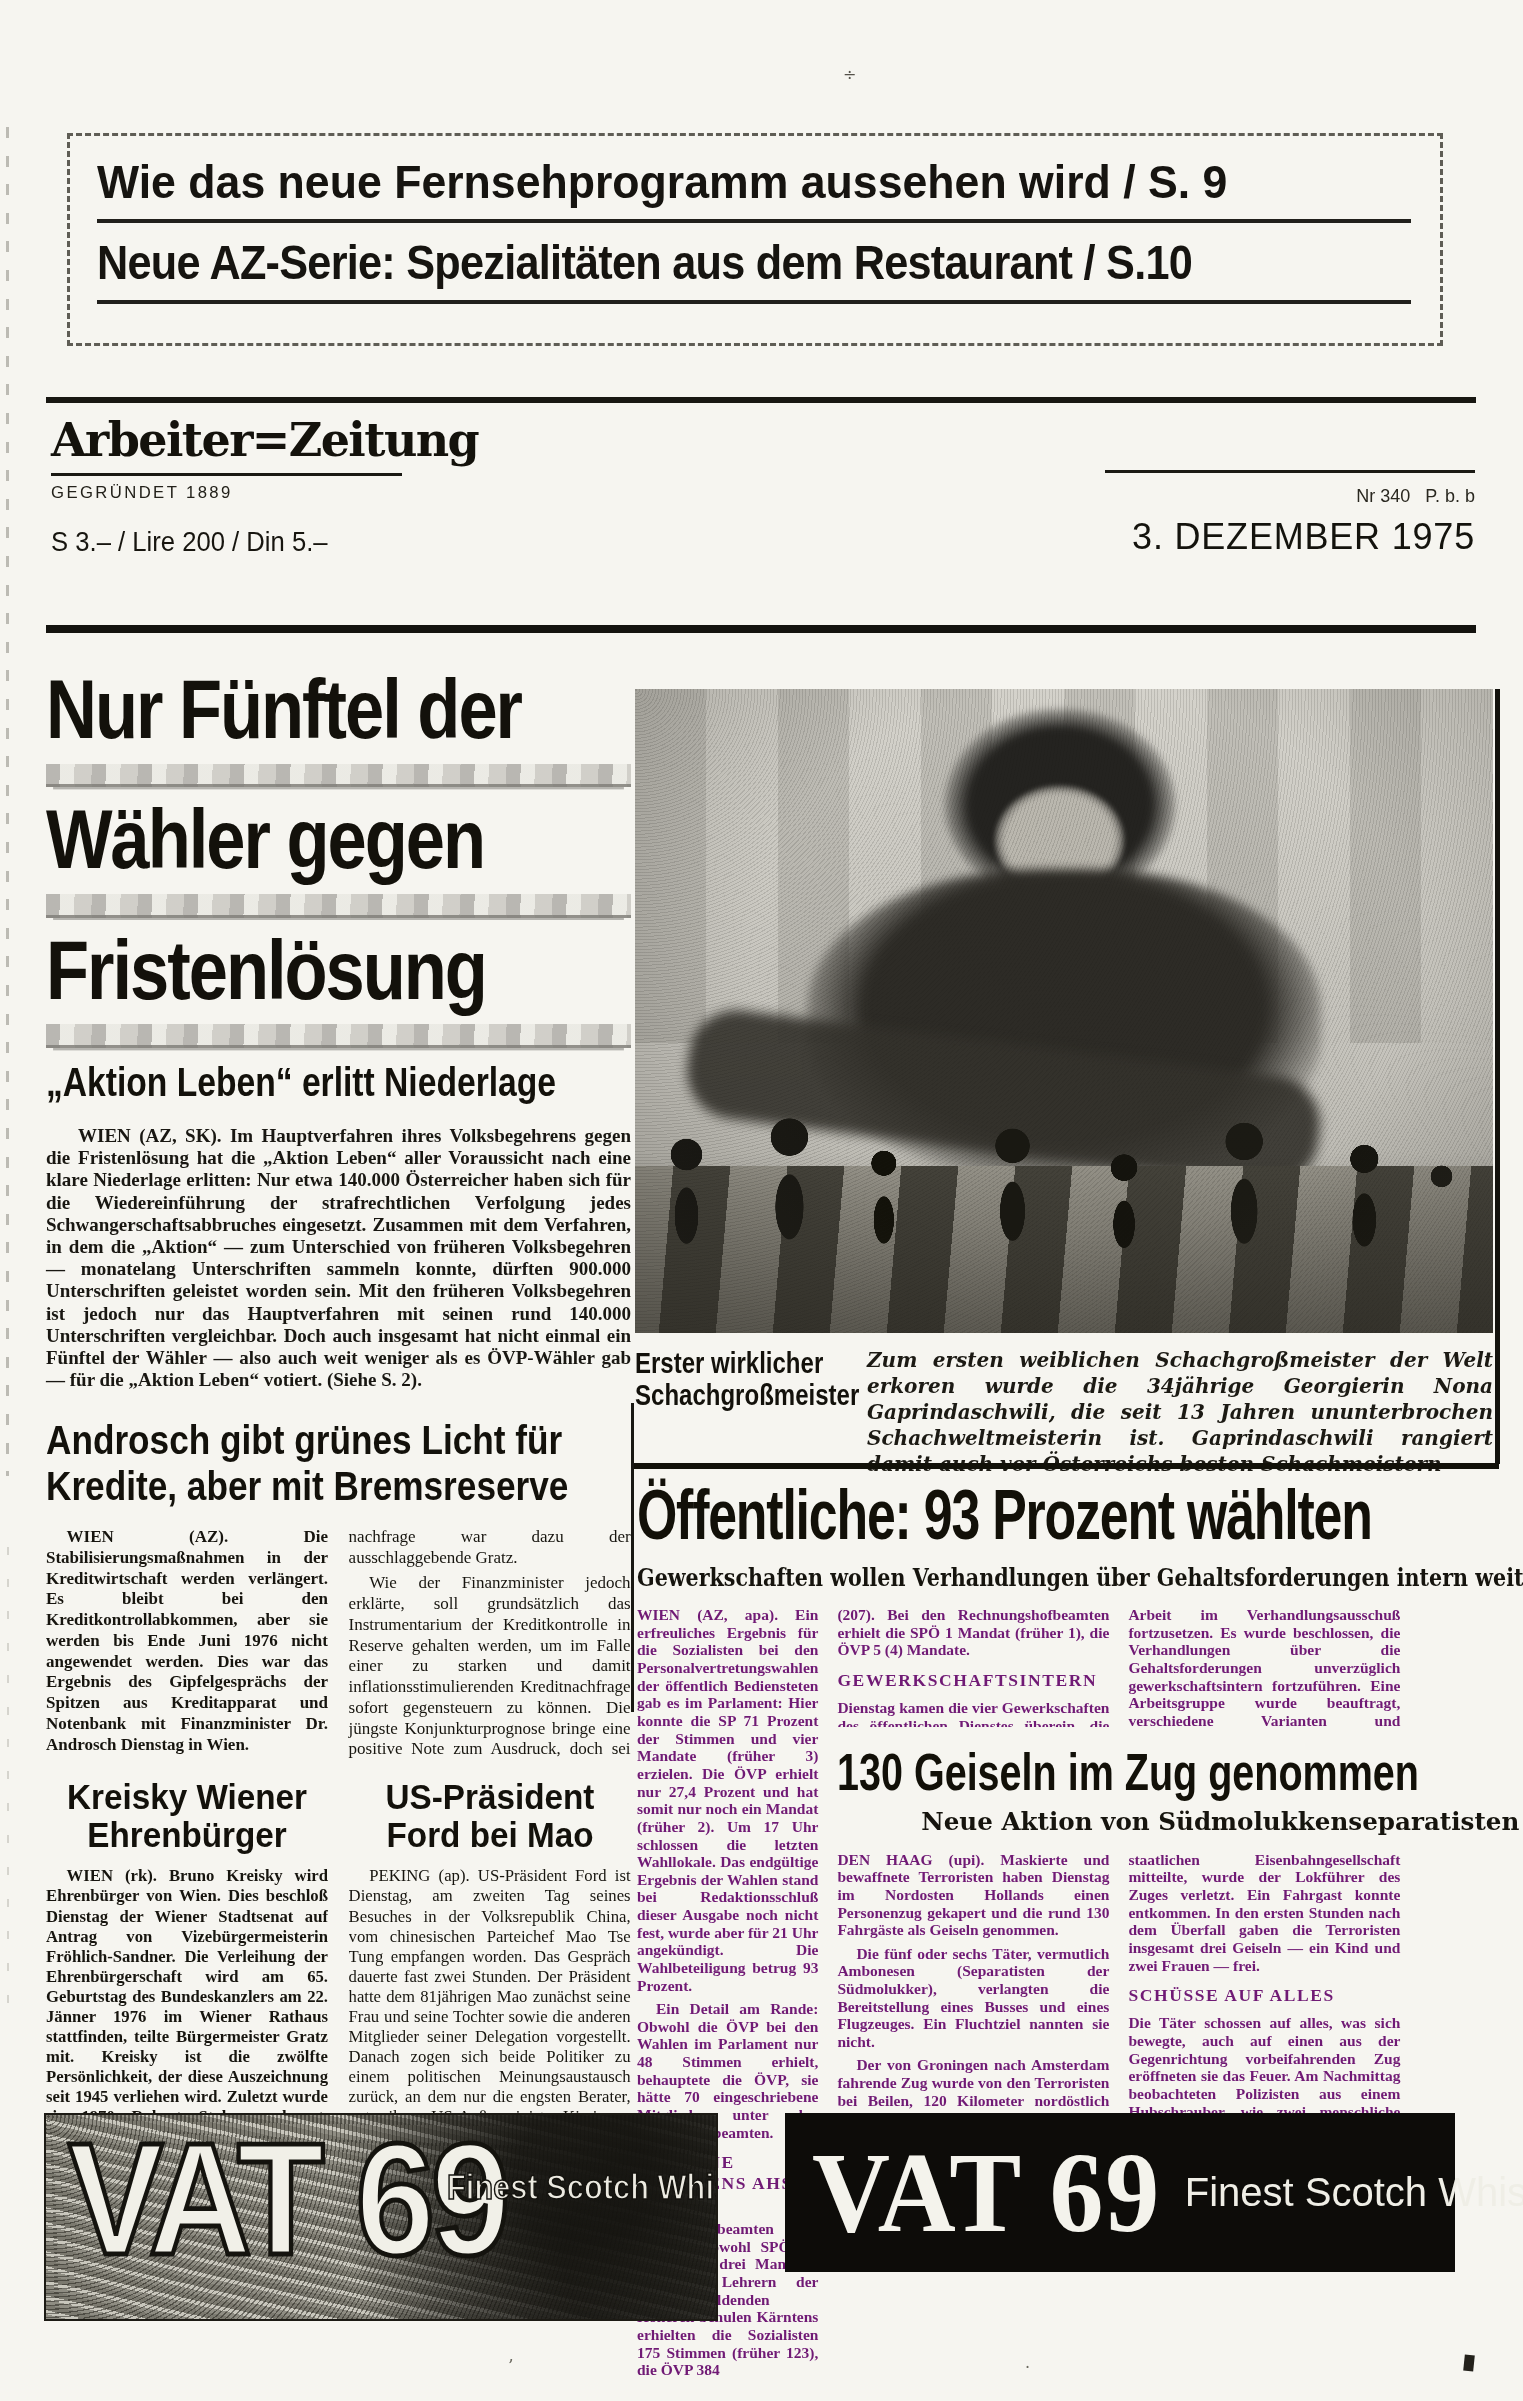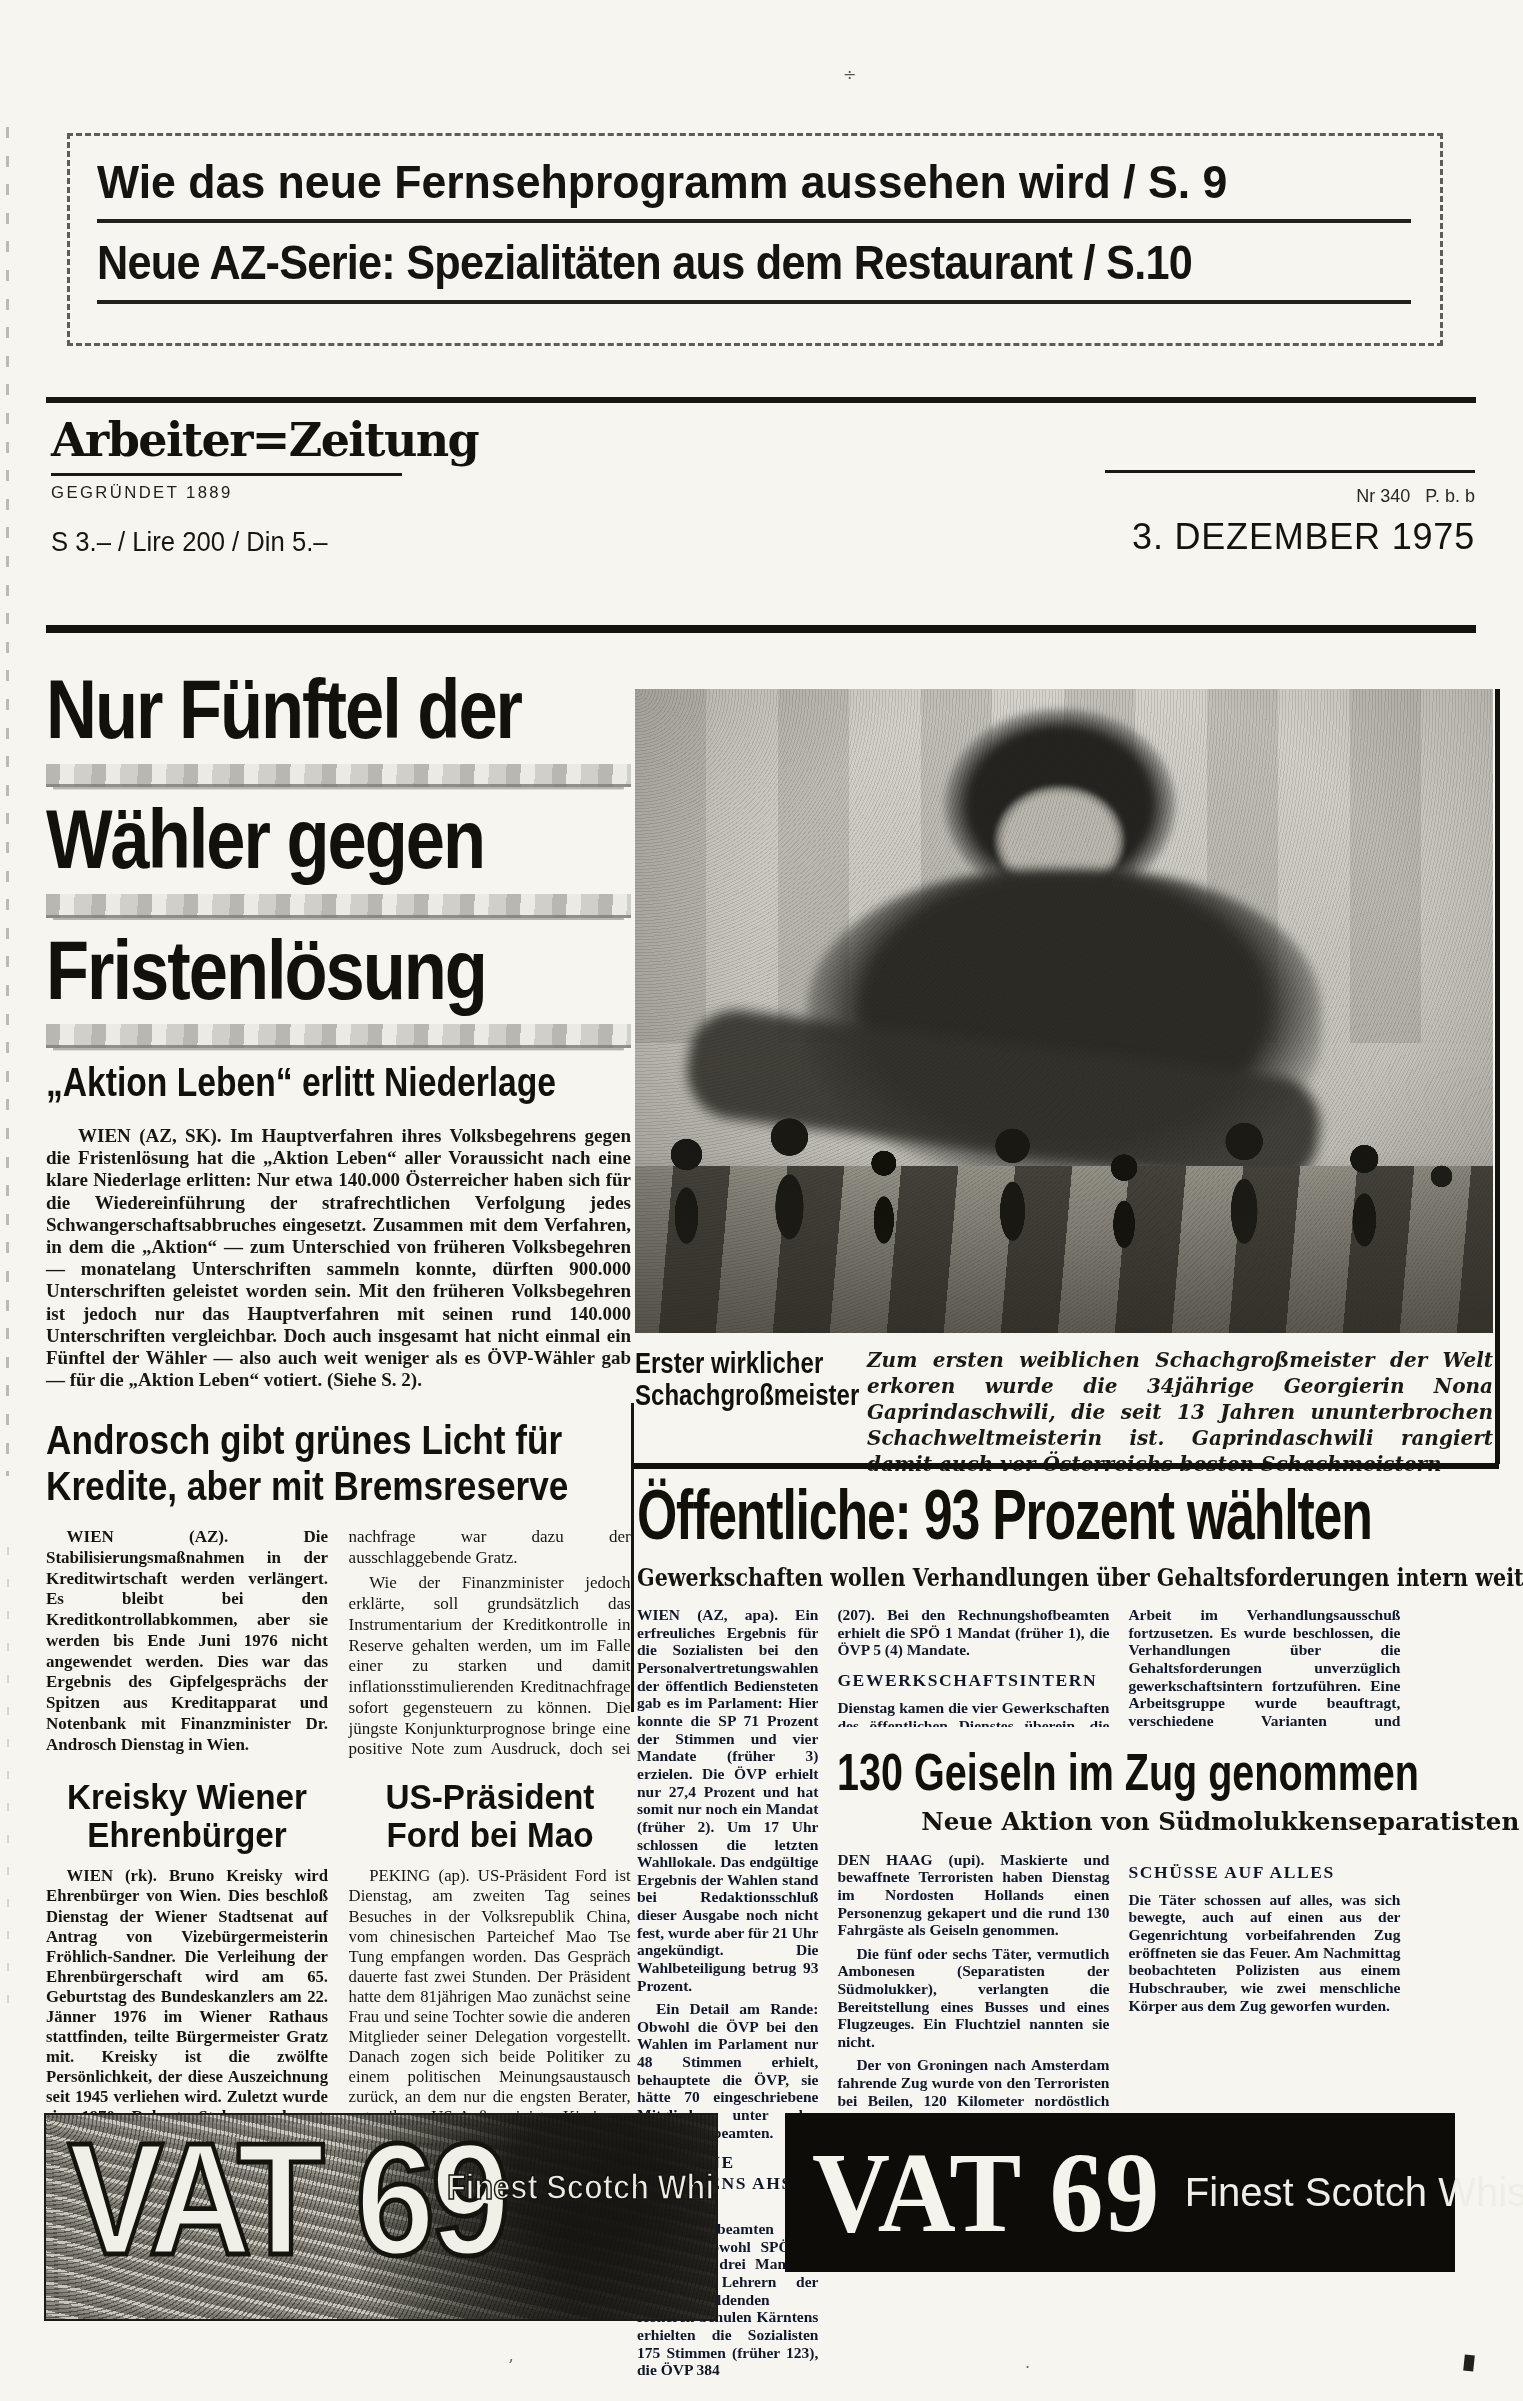--- a/index.html
+++ b/index.html
@@ -120,21 +120,21 @@
   .cap-text{flex:1;font-family:"DejaVu Serif",serif;font-style:italic;font-weight:600;font-size:20px;
             line-height:1.3;text-align:justify;color:#1c1a14;}
   .cap-rule{position:absolute;left:631px;top:1463px;width:868px;height:6.3px;background:#121109;}
 
   
   .oeff{position:absolute;left:637px;top:1480px;width:857px;}
   .oeff-h{font-family:"Liberation Sans",sans-serif;font-weight:900;font-size:70px;line-height:1;
           letter-spacing:-1.6px;white-space:nowrap;transform:scaleX(.74);transform-origin:left;color:#121008;}
   .oeff-sub{font-family:"DejaVu Serif",serif;font-weight:700;font-size:24px;margin:12.7px 0 14.3px;
             white-space:nowrap;transform:scaleX(.86);transform-origin:left;color:#16140e;}
-  .news{font-size:15.5px;line-height:1.14;text-align:justify;font-weight:600;color:#0f172a;}
+  .news{font-size:15.5px;line-height:1.14;text-align:justify;font-weight:600;color:#701a75;}
   .news p{margin:0 0 5.6px;text-indent:19px;}
   .news .nofirst{text-indent:0;}
   .minihead{font-family:"Liberation Serif",serif;font-weight:700;font-size:17.5px;letter-spacing:1.6px;
             margin:11px 0 8px;text-indent:0;line-height:1.2;}
   .oeff-grid{display:flex;gap:19px;margin-top:3.2px;}
   .oeff-colA{width:274px;}
   .oeff-colBC{flex:1;}
   .bc-top{display:flex;gap:19px;height:121px;overflow:hidden;}
   .bc-top .colB,.bc-top .colC{width:272px;}
 
@@ -293,20 +293,21 @@
         <div>
           <div class="geiseln-h" data-bind="geiseln.headline">130 Geiseln im Zug genommen</div>
           <div class="geiseln-sub" data-bind="geiseln.subhead">Neue Aktion von Südmolukkenseparatisten</div>
           <div class="geiseln-cols">
             <div class="gcol news">
               <p class="nofirst bold" data-bind="geiseln.col1_p1">DEN HAAG (upi). Maskierte und bewaffnete Terroristen haben Dienstag im Nordosten Hollands einen Personenzug gekapert und die rund 130 Fahrgäste als Geiseln genommen.</p>
               <p data-bind="geiseln.col1_p2">Die fünf oder sechs Täter, vermutlich Ambonesen (Separatisten der Südmolukker), verlangten die Bereitstellung eines Busses und eines Flugzeuges. Ein Fluchtziel nannten sie nicht.</p>
               <p data-bind="geiseln.col1_p3">Der von Groningen nach Amsterdam fahrende Zug wurde von den Terroristen bei Beilen, 120 Kilometer nordöstlich von Amsterdam, gestoppt. Wie ein Sprecher der</p>
             </div>
             <div class="gcol news">
+              <p class="nofirst" data-bind="geiseln.col2_p1">staatlichen Eisenbahngesellschaft mitteilte, wurde der Lokführer des Zuges verletzt. Ein Fahrgast konnte entkommen. In den ersten Stunden nach dem Überfall gaben die Terroristen insgesamt drei Geiseln — ein Kind und zwei Frauen — frei.</p>
               <div class="minihead" data-bind="geiseln.subhead2">SCHÜSSE AUF ALLES</div>
               <p class="nofirst" data-bind="geiseln.col2_p2">Die Täter schossen auf alles, was sich bewegte, auch auf einen aus der Gegenrichtung vorbeifahrenden Zug eröffneten sie das Feuer. Am Nachmittag beobachteten Polizisten aus einem Hubschrauber, wie zwei menschliche Körper aus dem Zug geworfen wurden.</p>
             </div>
           </div>
         </div>
       </div>
     </div>
   </div>
 
   <div class="ad-left">

